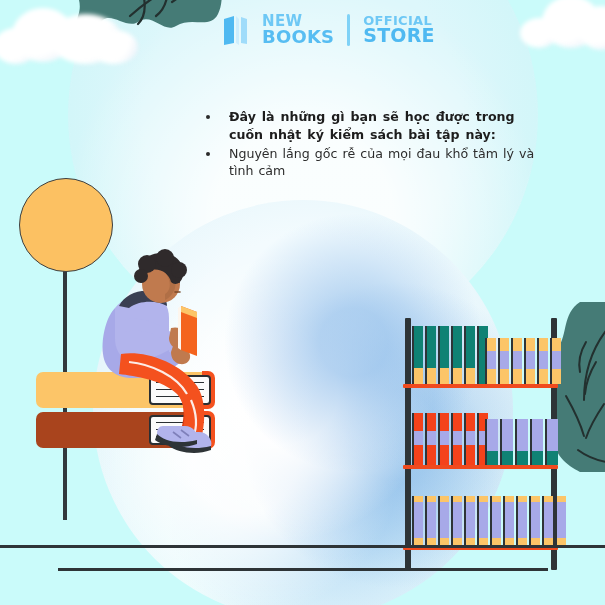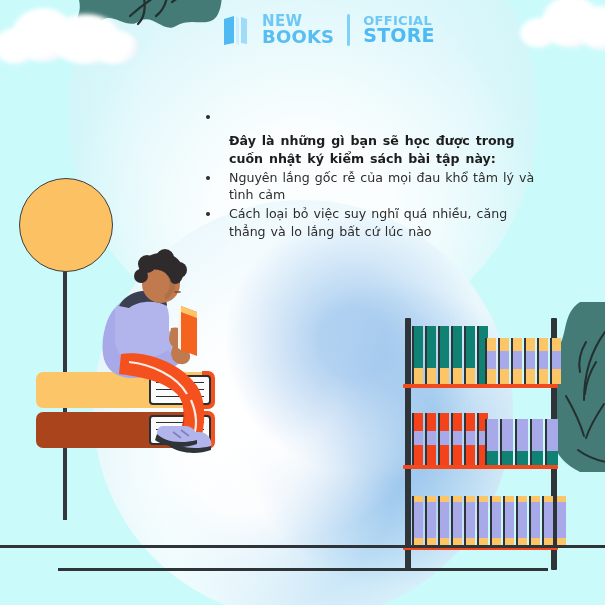--- a/index.html
+++ b/index.html
@@ -51,21 +51,21 @@
   .lw.r .l1{font-size:13px;color:#6ec8f5;letter-spacing:.3px;}
   .lw.r .l2{font-size:19px;color:#4fb9f1;}
 
   
   .copy{position:absolute;left:198px;top:108px;width:340px;}
   .bullet-row{display:flex;align-items:flex-start;margin-bottom:1px;}
   .dot{flex:0 0 auto;width:31px;padding-top:7px;}
   .dot span{display:block;width:4px;height:4px;border-radius:50%;background:#2b2b2b;margin-left:8px;}
   .btxt{flex:1 1 auto;font-size:12.6px;line-height:17.8px;color:#2d2d2d;
         word-spacing:1px;}
-  .btxt.strong{font-weight:bold;color:#1d1d1d;word-spacing:1.5px;margin-top:24px;}
+  .btxt.strong{font-weight:bold;color:#1d1d1d;word-spacing:1.5px;}
 
   
   .lamp-pole{position:absolute;left:63px;top:200px;width:4px;height:320px;background:#32383c;}
   .lamp-ball{position:absolute;left:19px;top:178px;width:92px;height:92px;border-radius:50%;
     background:#fcc162;border:1px solid #3b3f42;}
 
   
   .stack{position:absolute;left:36px;top:372px;width:175px;height:76px;}
   .bk{position:absolute;left:0;border-radius:7px;}
   .bk .cover{position:absolute;inset:0;border-radius:7px;}
@@ -164,26 +164,20 @@
           <span></span>
         </div>
       <div class="btxt strong">Đây là những gì bạn sẽ học được trong cuốn nhật ký kiểm sách bài tập này:</div>
     </div>
     <div class="bullet-row">
       <div class="dot">
           <span></span>
         </div>
       <div class="btxt">Nguyên lắng gốc rễ của mọi đau khổ tâm lý và tình cảm</div>
     </div>
-    <div class="bullet-row">
-      <div class="dot">
-          <span></span>
-        </div>
-      <div class="btxt">Cách loại bỏ việc suy nghĩ quá nhiều, căng thẳng và lo lắng bất cứ lúc nào</div>
-    </div>
   </div>
 
   <div class="lamp-pole"></div>
   <div class="lamp-ball"></div>
 
   <div class="stack">
     <div class="bk" style="top:0;width:175px;height:36px;">
       <div class="cover" style="background:#fcc568;"></div>
       <div class="edge" style="background:#f4511e;"></div>
       <div class="pages">

